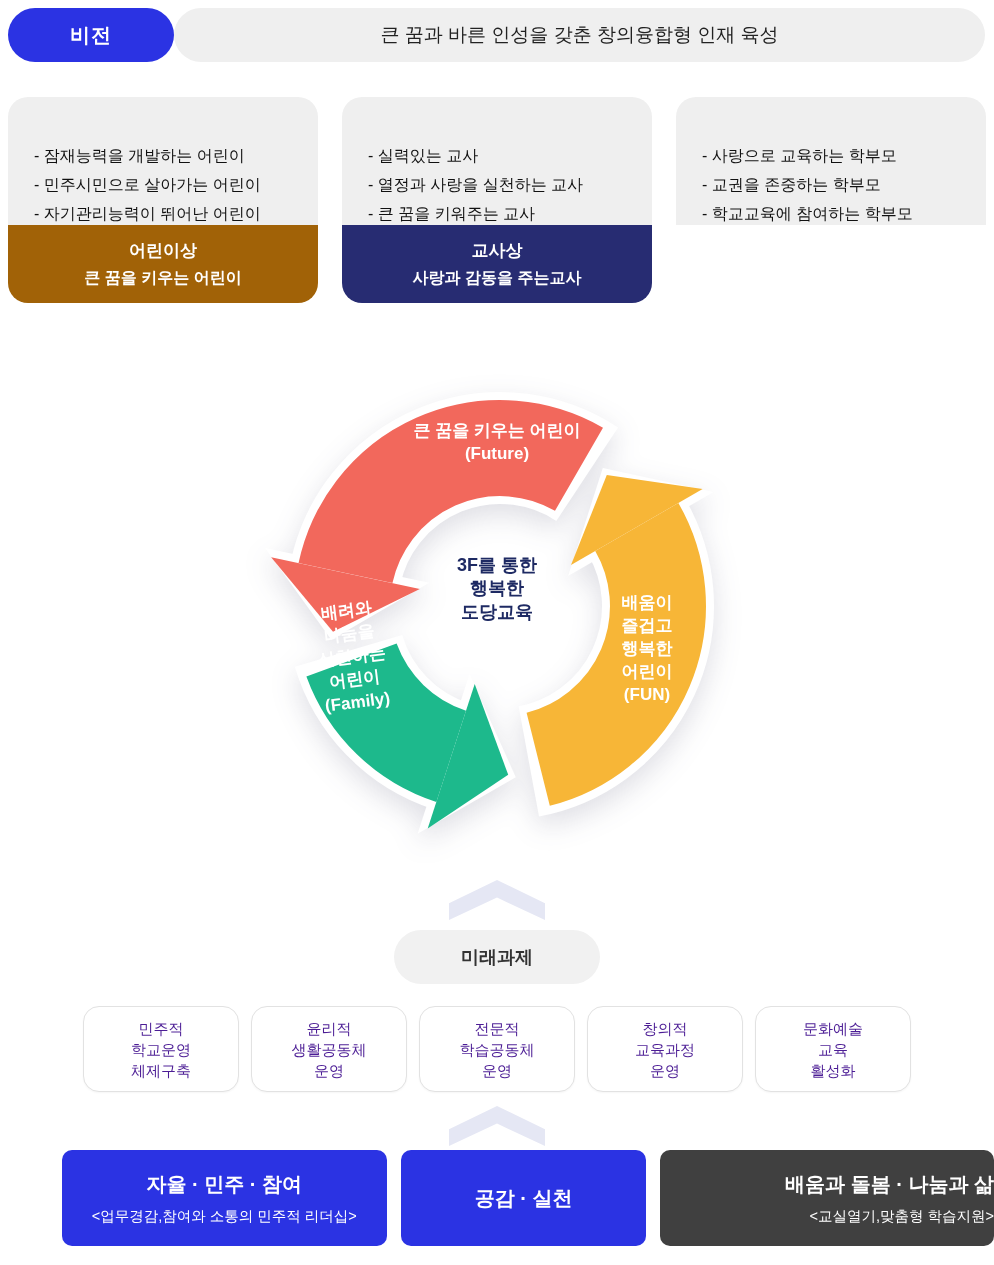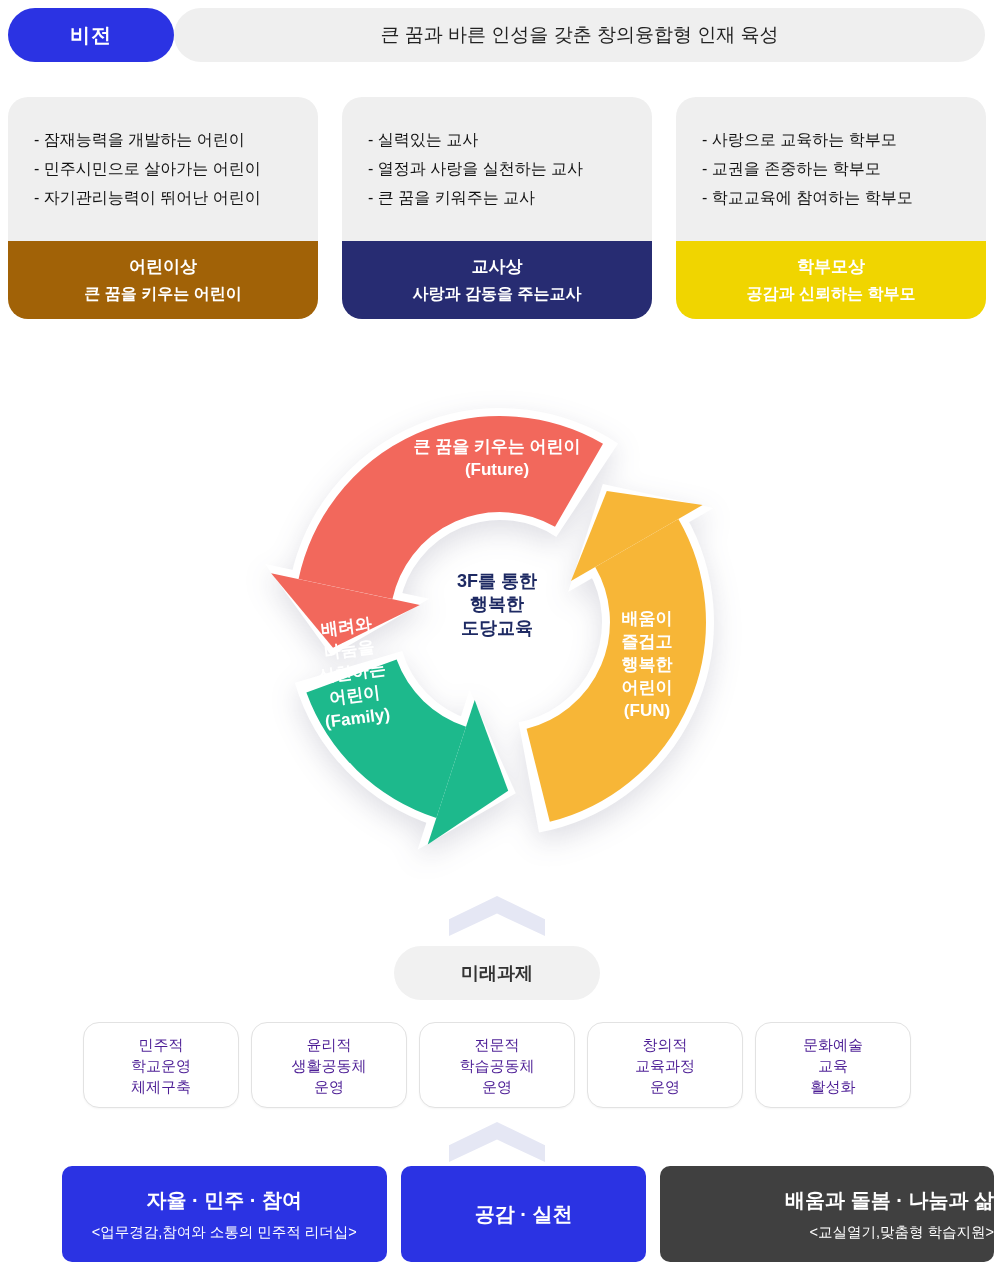--- a/index.html
+++ b/index.html
@@ -17,22 +17,22 @@
   }
   .vision-statement{
     flex:1;height:54px;border-radius:28px;background:#efefef;
     display:flex;align-items:center;justify-content:center;
     font-size:19px;font-weight:500;color:#222;
   }
   
   .profiles{display:flex;gap:24px;padding:0 8px;margin-top:35px;}
   .profile-card{flex:1;border-radius:20px;overflow:hidden;display:flex;flex-direction:column;}
   .profile-top{
-    height:144px;background:#efefef;display:flex;flex-direction:column;
-    justify-content:center;gap:8px;padding-left:26px;
+    height:128px;background:#efefef;display:flex;flex-direction:column;
+    justify-content:flex-end;gap:8px;padding-left:26px;
     font-size:16px;font-weight:500;color:#111;
   }
   .profile-bottom{
     height:78px;display:flex;flex-direction:column;align-items:center;
     justify-content:center;gap:6px;color:#fff;
   }
   .profile-title{font-size:17px;font-weight:800;}
   .profile-subtitle{font-size:16px;font-weight:600;}
   
   .cycle-wrap{position:relative;width:470px;height:480px;margin:73px auto 0;}
@@ -108,24 +108,20 @@
       <div class="profile-bottom" style="background: rgb(39, 44, 114);">
         <div class="profile-title">교사상</div>
         <div class="profile-subtitle">사랑과 감동을 주는교사</div>
       </div>
     </article>
     <article class="profile-card">
       <div class="profile-top">
         <div>- 사랑으로 교육하는 학부모</div>
         <div>- 교권을 존중하는 학부모</div>
         <div>- 학교교육에 참여하는 학부모</div>
-      </div>
-      <div class="profile-bottom" style="background: rgb(240, 213, 0);">
-        <div class="profile-title">학부모상</div>
-        <div class="profile-subtitle">공감과 신뢰하는 학부모</div>
       </div>
     </article>
   </section>
 
   <section class="cycle-wrap">
     <svg id="cycle-svg" viewBox="0 0 470 480">
         <g>
           <path d="M 325.2 98.2 A 158 158 0 0 0 83.5 197.1" fill="none" stroke="#ffffff" stroke-width="112"></path>
           <polygon points="3.0,171.9 69.3,263.7 167.3,206.8" fill="#ffffff"></polygon>
           <path d="M 317.0 93.2 A 158 158 0 0 0 83.5 197.1" fill="none" stroke="#f2685c" stroke-width="96"></path>

